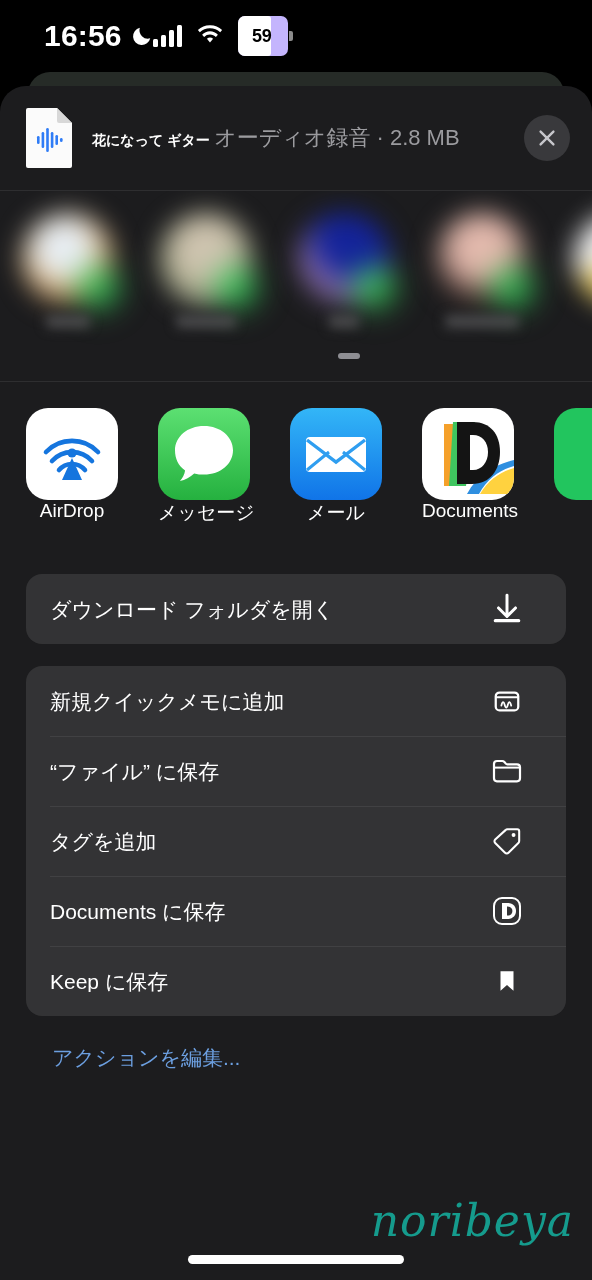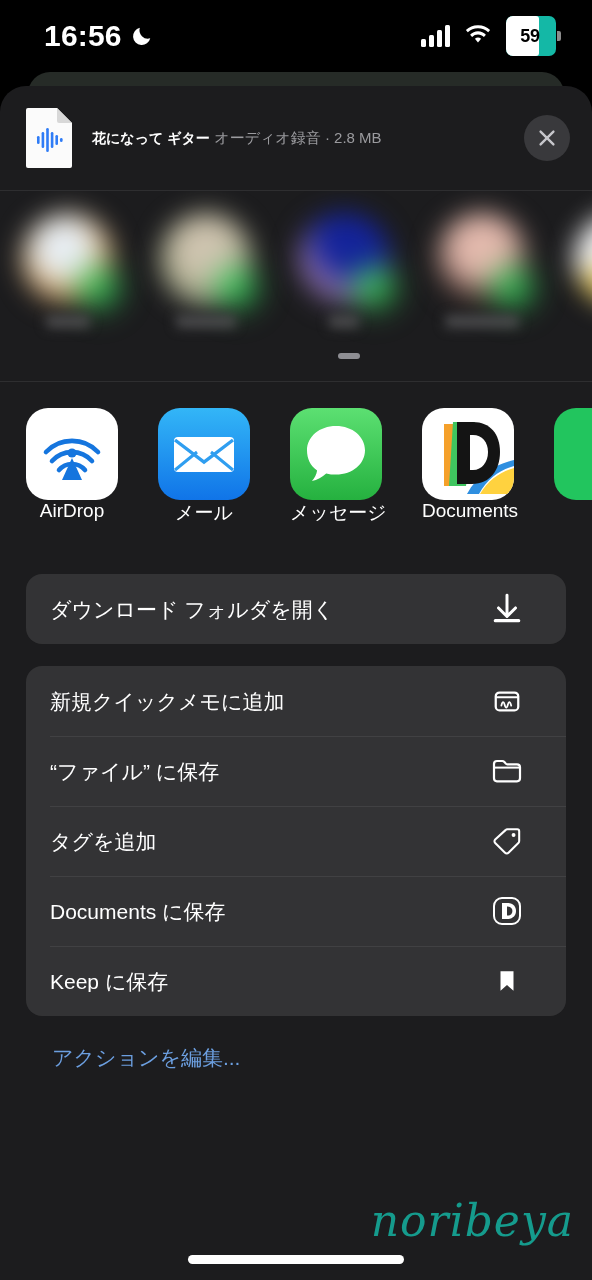--- a/index.html
+++ b/index.html
@@ -6,38 +6,38 @@
   html,body { background:#000; }
   body {
     width:592px; height:1280px;
     font-family:"Liberation Sans","DejaVu Sans",sans-serif;
     overflow:hidden; position:relative;
   }
 
   
   .statusbar{
     position:absolute; top:0; left:0; width:592px; height:72px;
-    display:flex; align-items:center; justify-content:space-between;
-    padding:0 36px 0 44px; color:#fff; z-index:40;gap:8px;
+    display:flex; align-items:center; 
+    padding:0 36px 0 44px; color:#fff; z-index:40;
   }
   .sb-left{ display:flex; align-items:center; gap:9px; }
   .sb-time{ font-size:30px; font-weight:600; letter-spacing:.2px; }
   .moon{ width:22px; height:22px; position:relative; }
   .moon svg{ display:block; }
   .sb-right{ display:flex; align-items:center; gap:14px; }
   .bars{ display:flex; align-items:flex-end; gap:3px; height:22px; }
   .bars i{ width:5px; background:#fff; border-radius:1.5px; display:block; }
   .bars i:nth-child(1){ height:8px; }
   .bars i:nth-child(2){ height:12px; }
   .bars i:nth-child(3){ height:17px; }
   .bars i:nth-child(4){ height:22px; }
   .wifi{ width:28px; height:22px; }
   .batt{
     position:relative; width:50px; height:40px;
-    border-radius:7px; background:#14b8a6; display:flex; align-items:center;
+    border-radius:7px; background:#c4b5fd; display:flex; align-items:center;
   }
   .batt-fill{
     position:absolute; left:0; top:0; bottom:0; width:66%;
     background:#fff; border-radius:7px 3px 3px 7px;
   }
   .batt-num{
     position:relative; z-index:2; width:100%; text-align:center;
     font-size:18px; font-weight:700; color:#000; letter-spacing:-.3px;
     padding-right:2px;
   }
@@ -66,21 +66,21 @@
   }
   .file-icon{
     width:50px; height:62px; flex:0 0 auto; position:relative;
   }
   .file-info{ flex:1 1 auto; min-width:0; }
   .file-title{
     color:#fff; font-size:14px; font-weight:700; line-height:1.3;
     white-space:nowrap; overflow:hidden; text-overflow:ellipsis;
   }
   .file-sub{
-    color:#9b9b9f; font-size:15px; line-height:1.35; margin-top:3px;
+    color:#9b9b9f; font-size:22px; line-height:1.35; margin-top:3px;
     white-space:nowrap; overflow:hidden; text-overflow:ellipsis;
   }
   .close-btn{
     width:46px; height:46px; border-radius:50%;
     background:#39393c; display:flex; align-items:center; justify-content:center;
     flex:0 0 auto; cursor:pointer; border:none;
   }
   .divider{ height:1px; background:#2e2e30; }
 
   
@@ -280,37 +280,37 @@
             <path d="M20 44a36 36 0 0 1 52 0"></path>
           </g>
           <circle cx="46" cy="45" r="4.6" fill="#1575de"></circle>
           <path d="M46 50l10 22H36z" fill="#1575de"></path>
         </svg>
       </span>
       <span class="app-label">AirDrop</span>
     </div>
 
     <div class="app">
+      <span class="app-ic ic-messages">
+        <svg viewBox="0 0 92 92" width="92" height="92">
+          <path d="M46 18c16.6 0 29 10.7 29 24.3S62.6 66.6 46 66.6c-3.4 0-6.7-.4-9.8-1.2-3.9 3.5-9 6.6-14.3 7.6 2.6-3 4.6-6.6 5.2-10.6C20.2 58 17 50.6 17 42.3 17 28.7 29.4 18 46 18z" fill="#fff"></path>
+        </svg>
+      </span>
+      <span class="app-label">メッセージ</span>
+    </div>
+
+    <div class="app">
       <span class="app-ic ic-mail">
         <svg viewBox="0 0 92 92" width="92" height="92">
           <rect x="16" y="29" width="60" height="35" rx="4" fill="#fff"></rect>
           <path d="M17 32l29 22 29-22" fill="none" stroke="#2f9ef0" stroke-width="3.4"></path>
           <path d="M17 62l22-18M75 62L53 44" fill="none" stroke="#2f9ef0" stroke-width="3"></path>
         </svg>
       </span>
       <span class="app-label">メール</span>
-    </div>
-
-    <div class="app">
-      <span class="app-ic ic-messages">
-        <svg viewBox="0 0 92 92" width="92" height="92">
-          <path d="M46 18c16.6 0 29 10.7 29 24.3S62.6 66.6 46 66.6c-3.4 0-6.7-.4-9.8-1.2-3.9 3.5-9 6.6-14.3 7.6 2.6-3 4.6-6.6 5.2-10.6C20.2 58 17 50.6 17 42.3 17 28.7 29.4 18 46 18z" fill="#fff"></path>
-        </svg>
-      </span>
-      <span class="app-label">メッセージ</span>
     </div>
 
     <div class="app">
       <span class="app-ic ic-documents">
         <svg viewBox="0 0 92 92" width="92" height="92">
           <path d="M22 16h20l-6 62H22z" fill="#f5a02a"></path>
           <path d="M31 14h22l-9 64H27z" fill="#3fc55f"></path>
           <path d="M92 60c-14 4-26 12-34 26h34z" fill="#ffd23f"></path>
           <path d="M92 52c-20 5-36 14-47 34h12c9-16 21-24 35-28z" fill="#2f8fe0"></path>
           <path d="M35 14h16c17 0 27 12 27 30S68 76 50 76H35z" fill="#141414"></path>

